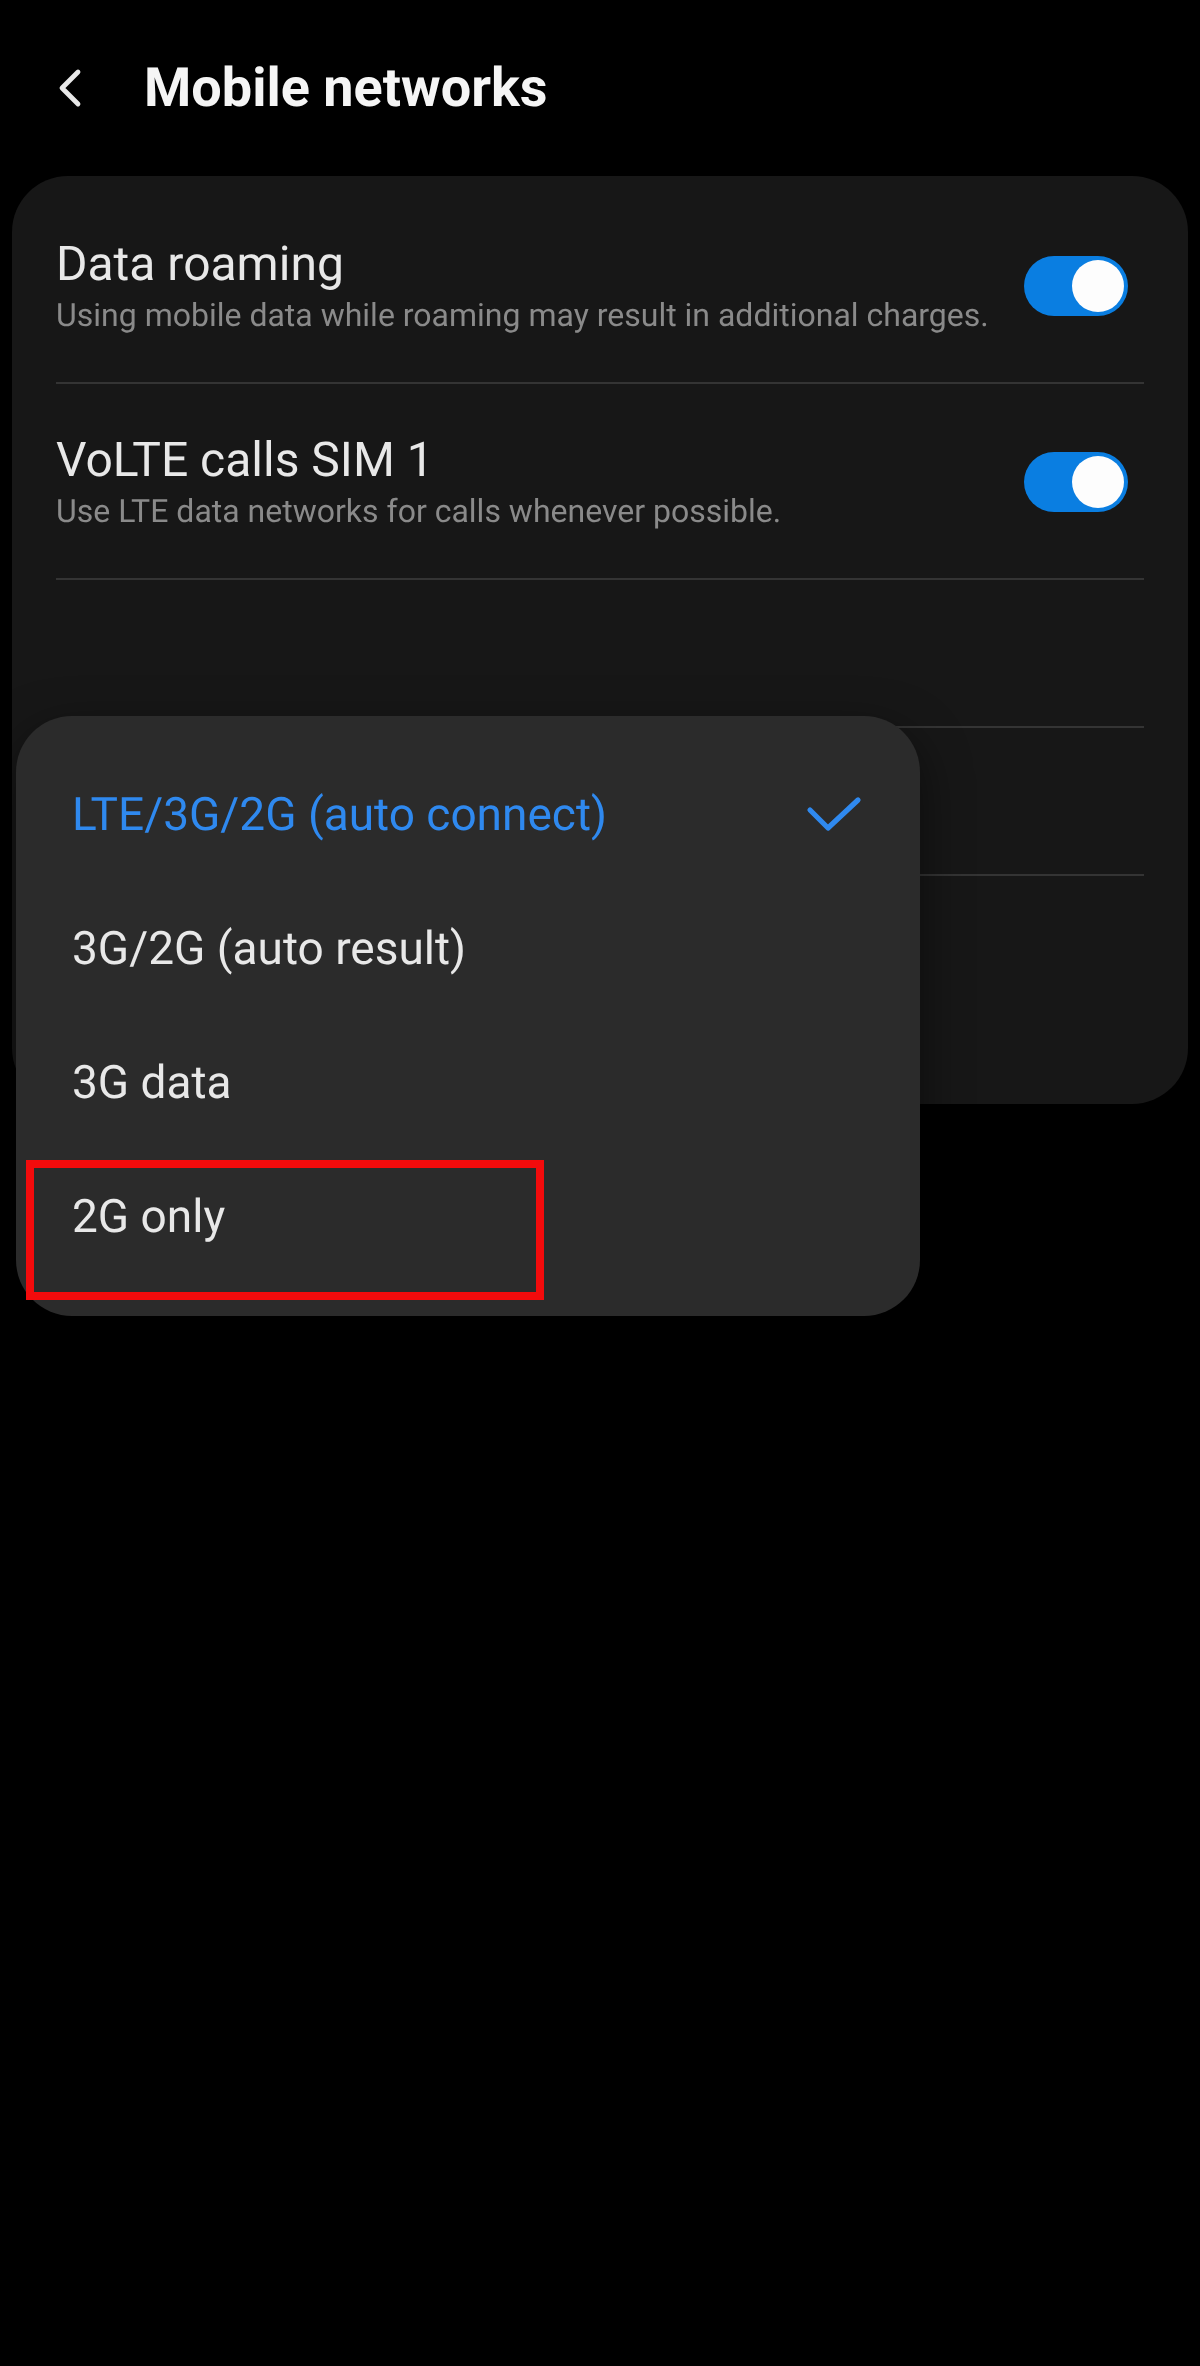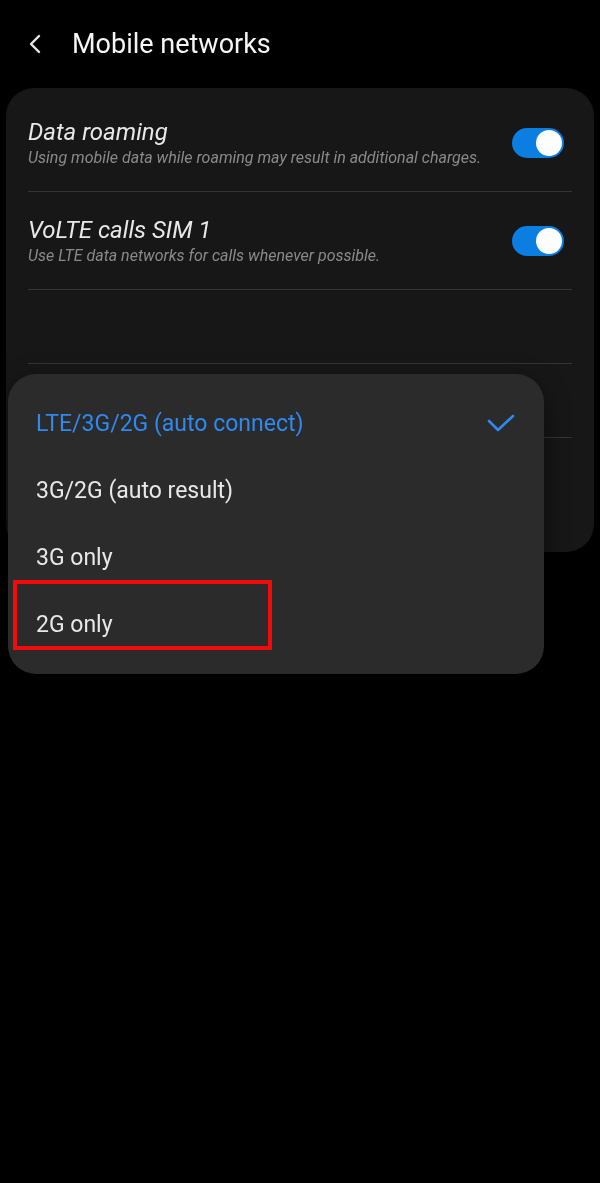--- a/index.html
+++ b/index.html
@@ -14,36 +14,35 @@
     }
     .header {
       display: flex;
       align-items: center;
       padding: 28px 20px 20px 24px;
       gap: 24px;
     }
     .back-icon svg { width: 24px; height: 24px; display: block; }
     .title {
       font-size: 27px;
-      font-weight: 400;
+      font-weight: 700;
       color: #f5f5f5;
     }
     .card {
       margin: 8px 6px 0 6px;
       background: #171717;
       border-radius: 28px;
       padding: 6px 0 40px 0;
     }
     .setting {
       display: flex;
       align-items: center;
       justify-content: space-between;
       padding: 24px 30px 22px 22px;
       gap: 16px;
-      font-style: italic;
     }
     .setting-text { flex: 1; }
     .setting-title {
       font-size: 24px;
       color: #e8e8e8;
       font-weight: 400;
       margin-bottom: 2px;
     }
     .setting-desc {
       font-size: 16px;
@@ -69,26 +68,25 @@
       background: #fdfdfd;
       border-radius: 50%;
       position: absolute;
       top: 2px;
       right: 2px;
     }
     .dropdown {
       position: absolute;
       left: 8px;
       top: 358px;
-      width: 536px;
+      width: 452px;
       background: #2b2b2b;
       border-radius: 28px;
       box-shadow: 0 8px 24px rgba(0,0,0,0.5);
       padding: 16px 0;
-      margin-top: 16px;
     }
     .dropdown-item {
       padding: 20px 28px;
       font-size: 23px;
       color: #e8e8e8;
       display: flex;
       align-items: center;
       justify-content: space-between;
     }
     .dropdown-item.selected {
@@ -156,20 +154,20 @@
     <span class="check-icon">
       <svg viewBox="0 0 30 20" fill="none" stroke="#2f89ef" stroke-width="2.6" stroke-linecap="round" stroke-linejoin="round">
         <polyline points="3 7 12 16 27 2"></polyline>
       </svg>
     </span>
   </div>
   <div class="dropdown-item">
     <span>3G/2G (auto result)</span>
   </div>
   <div class="dropdown-item">
-    <span>3G only</span>
+    <span>3G data</span>
   </div>
   <div class="dropdown-item">
     <span>2G only</span>
   </div>
 </div>
 
 <div class="highlight-box" style="left:13px; top:580px; width:259px; height:70px;"></div>
 
 </body></html>

